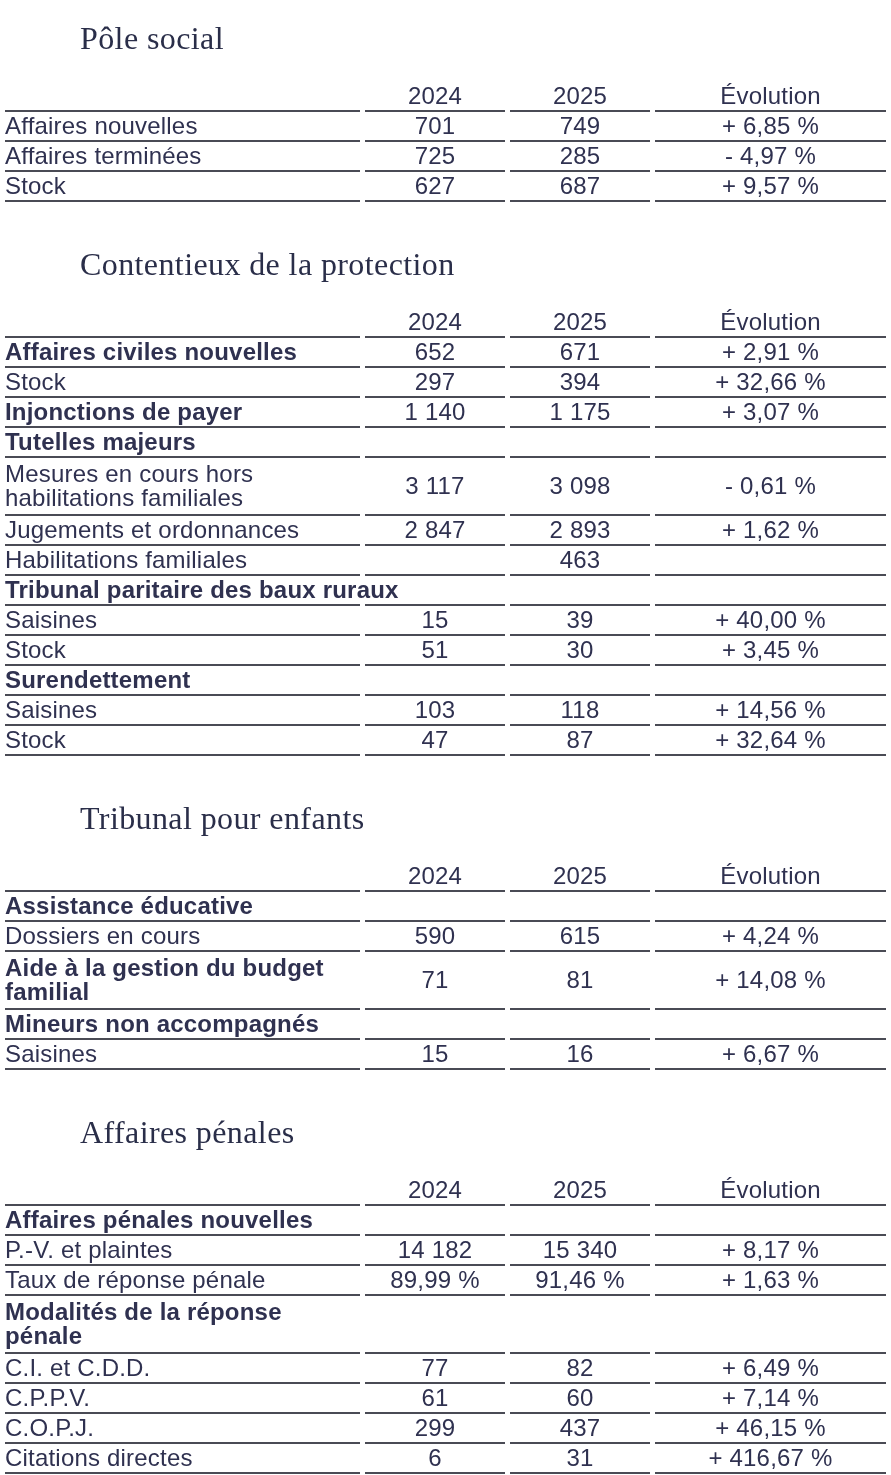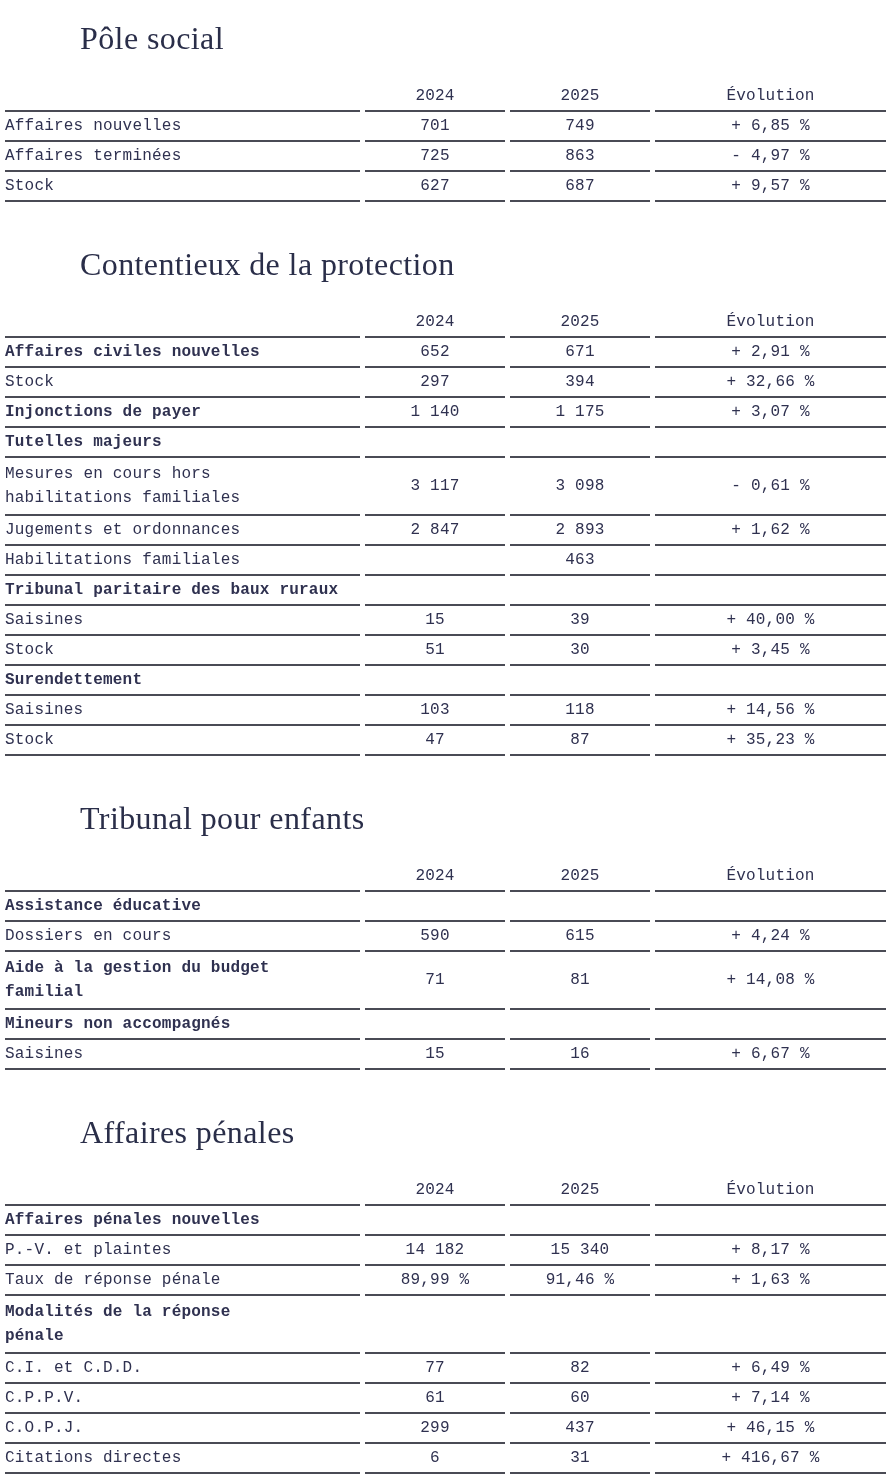--- a/index.html
+++ b/index.html
@@ -25,24 +25,23 @@
     line-height:40px;
     color:var(--title);
     letter-spacing:0.4px;
   }
   table.stats{
     width:891px;
     table-layout:fixed;
     border-collapse:separate;
     border-spacing:5px 0;
     margin-top:24px;
-    font-size:16px;
+    font-size:24px;
     letter-spacing:0.2px;
     color:var(--text);
-    font-family:Liberation Mono, monospace;
   }
   col.c-label{width:355px;}
   col.c-y1{width:140px;}
   col.c-y2{width:140px;}
   col.c-evo{width:231px;}
   table.stats th, table.stats td{
     height:28px;
     padding:0;
     vertical-align:middle;
     border-bottom:2px solid var(--rule);
@@ -87,21 +86,21 @@
       <tbody>
           <tr>
             <td class="lab">Affaires nouvelles</td>
             <td class="num">701</td>
             <td class="num">749</td>
             <td class="num">+ 6,85 %</td>
           </tr>
           <tr>
             <td class="lab">Affaires terminées</td>
             <td class="num">725</td>
-            <td class="num">863</td>
+            <td class="num">285</td>
             <td class="num">- 4,97 %</td>
           </tr>
           <tr>
             <td class="lab">Stock</td>
             <td class="num">627</td>
             <td class="num">687</td>
             <td class="num">+ 9,57 %</td>
           </tr>
         </tbody>
     </table>
@@ -195,21 +194,21 @@
           <tr>
             <td class="lab">Saisines</td>
             <td class="num">103</td>
             <td class="num">118</td>
             <td class="num">+ 14,56 %</td>
           </tr>
           <tr>
             <td class="lab">Stock</td>
             <td class="num">47</td>
             <td class="num">87</td>
-            <td class="num">+ 35,23 %</td>
+            <td class="num">+ 32,64 %</td>
           </tr>
         </tbody>
     </table>
   </section>
 
   <section class="sec">
     <h2 class="sec-title">Tribunal pour enfants</h2>
     <table class="stats">
       <colgroup>
           <col class="c-label">

